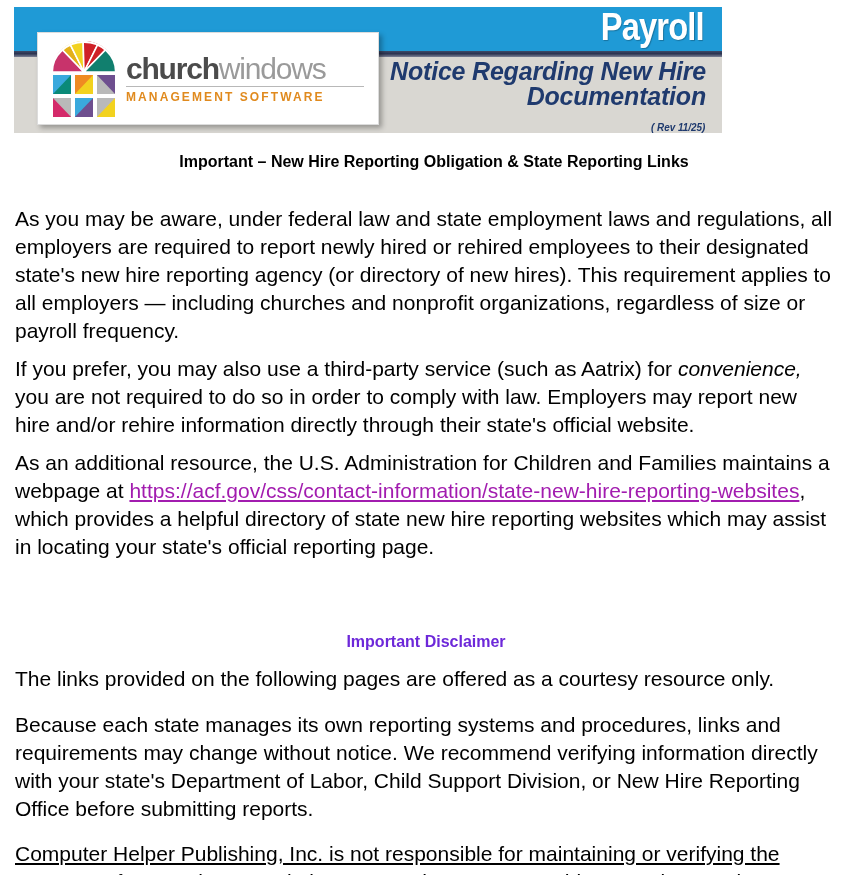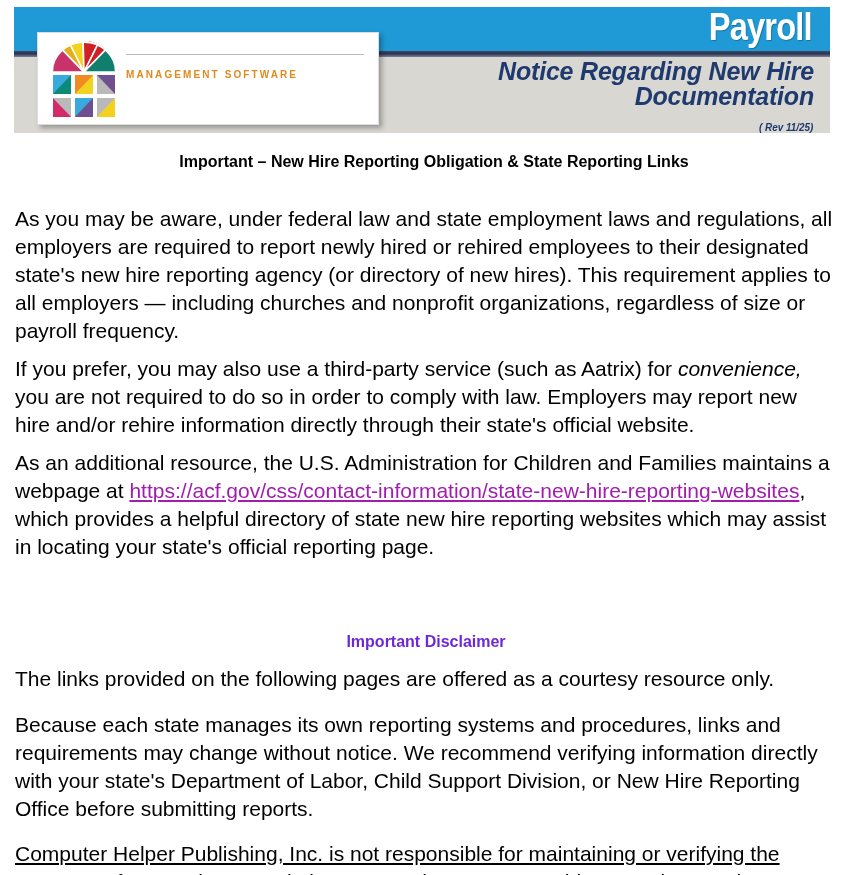--- a/index.html
+++ b/index.html
@@ -15,21 +15,21 @@
     color: #000000;
     overflow: hidden;
     position: relative;
   }
 
   
   .header {
     position: absolute;
     left: 14px;
     top: 7px;
-    width: 816px;
+    width: 708px;
     height: 126px;
   }
   .header-blue {
     position: absolute;
     left: 0; top: 0;
     width: 100%;
     height: 44px;
     background: #1f9ad6;
   }
   .header-divider {
@@ -135,22 +135,22 @@
     font-weight: normal;
     color: #9a9a9a;
   }
   .logo-rule {
     margin-top: 1px;
     width: 238px;
     height: 1px;
     background: #b8b8b8;
   }
   .logo-tagline {
-    margin-top: 14px;
-    font-size: 10px;
+    margin-top: 3px;
+    font-size: 12px;
     font-weight: bold;
     letter-spacing: 2.1px;
     color: #e08a1e;
     white-space: nowrap;
   }
 
   
   .doc-heading {
     position: absolute;
     left: 12px;
@@ -262,20 +262,21 @@
           </g>
           <g>
             <rect x="46" y="56" width="20" height="21" fill="#f2d21f"></rect>
             <path d="M46,56 L66,56 L46,77 Z" fill="#b9b9b9"></path>
             <rect x="46" y="56" width="20" height="21" fill="none" stroke="#ffffff" stroke-width="2"></rect>
           </g>
         </svg>
       </div>
 
       <div class="logo-words">
+        <div class="logo-word-line"><span class="lw-church">church</span><span class="lw-windows">windows</span></div>
         <div class="logo-rule"></div>
         <div class="logo-tagline">MANAGEMENT SOFTWARE</div>
       </div>
 
     </div>
   </div>
 </div>
 
 <div class="doc-heading">Important – New Hire Reporting Obligation &amp; State Reporting Links</div>
 

